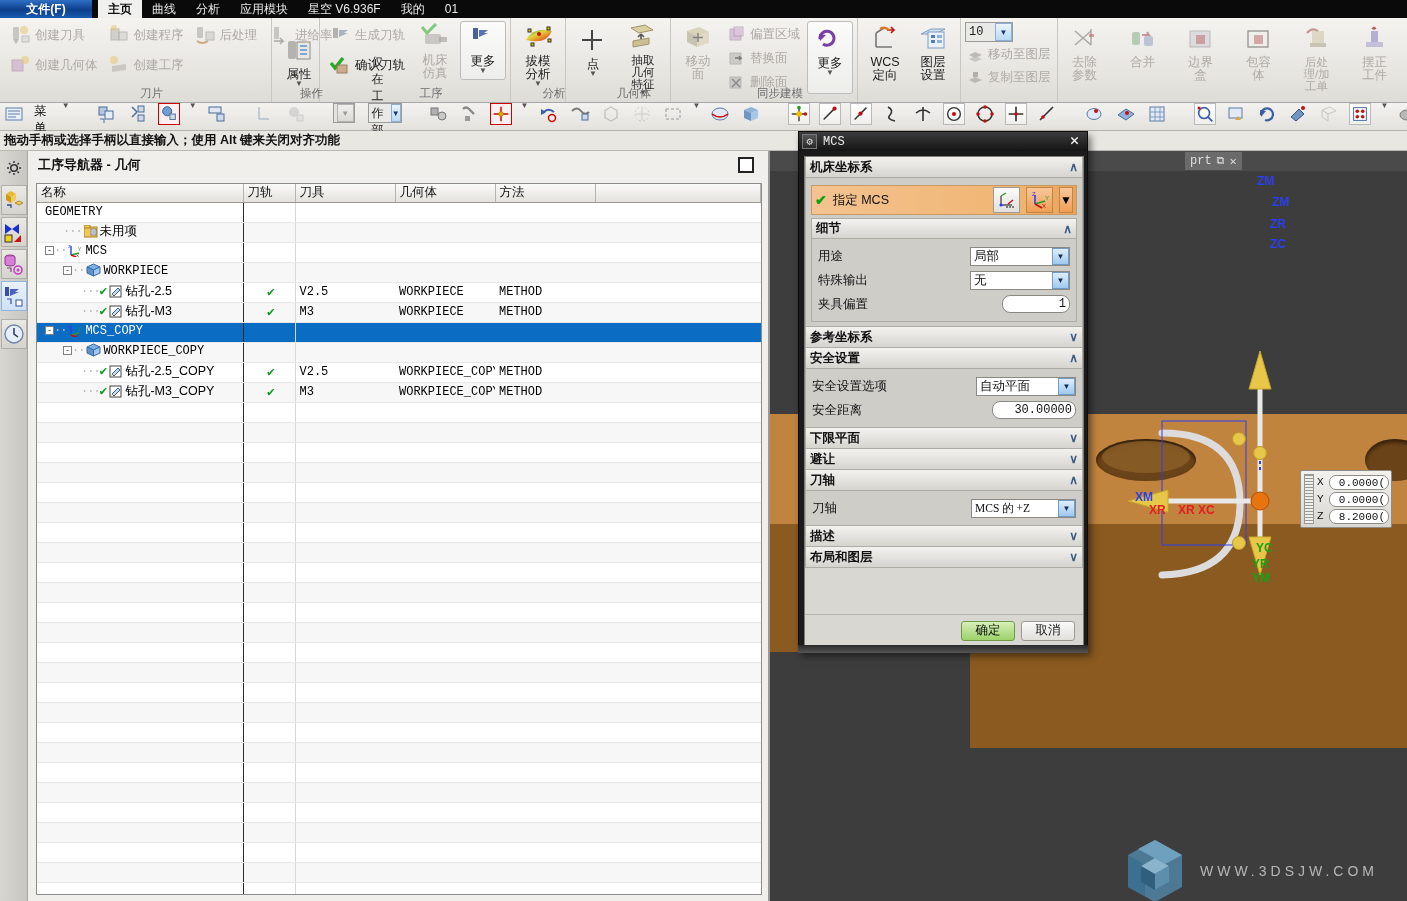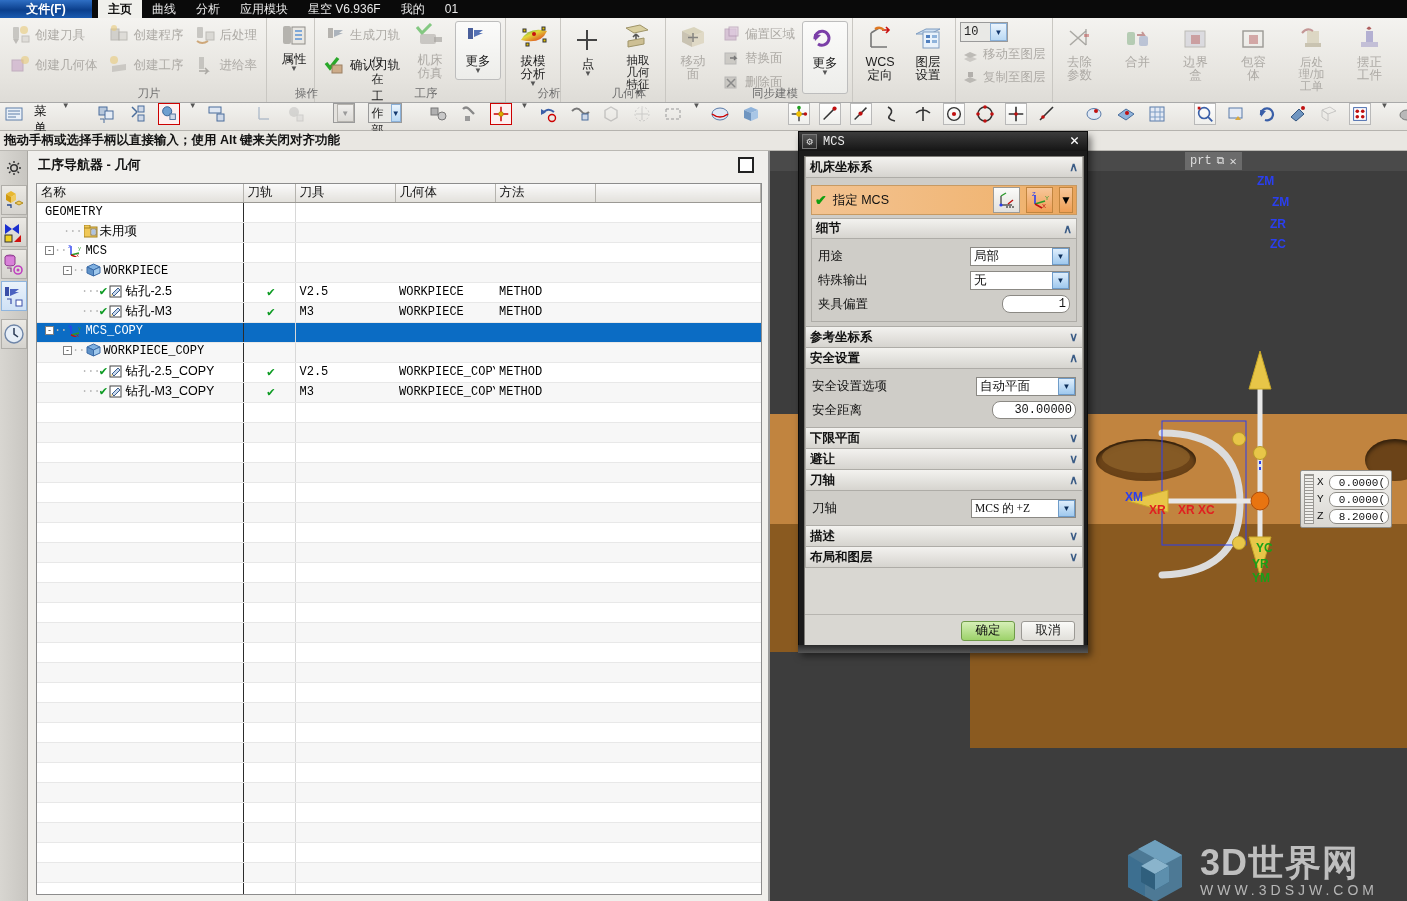--- a/index.html
+++ b/index.html
@@ -222,21 +222,21 @@
         <div class="ritem">
           <span class="ico">
             <svg width="22" height="22" viewBox="0 0 22 22">
                 <circle cx="6" cy="6" r="4" fill="#e8c97a" opacity=".6"></circle>
                 <polygon points="4,12 18,10 18,16 4,18" fill="#bdbbb6" opacity=".7"></polygon>
               </svg>
           </span>
           <span class="lbl">创建工序</span>
         </div>
       </div>
-      <div style="display:flex;flex-direction:column;gap:2px;">
+      <div style="display:flex;gap:2px;">
         <div class="ritem">
           <span class="ico">
             <svg width="22" height="22" viewBox="0 0 22 22">
                 <rect x="3" y="3" width="6" height="11" rx="1" fill="#b7b5b0" opacity=".7"></rect>
                 <path d="M3 17 q5 4 11 0" stroke="#c08a4a" stroke-width="2" fill="none" opacity=".7"></path>
                 <rect x="12" y="8" width="8" height="8" fill="#d2d0cb" opacity=".7" stroke="#a8a6a1"></rect>
               </svg>
           </span>
           <span class="lbl">后处理</span>
         </div>
@@ -247,21 +247,21 @@
                 <path d="M5 17 h9 l-3 -3 m3 3 l-3 3" stroke="#9b9994" stroke-width="1.5" fill="none" opacity=".8"></path>
               </svg>
           </span>
           <span class="lbl">进给率</span>
         </div>
       </div>
     </div>
     <div class="rgroup-label">刀片</div>
   </div>
 
-  <div class="rgroup" style="width:48px;">
+  <div class="rgroup" style="width:48px;justify-content:center;">
     <div class="rbig">
       <span class="ico">
         <svg width="30" height="30" viewBox="0 0 30 30">
             <rect x="4" y="4" width="8" height="18" rx="2" fill="#b5b3ae"></rect>
             <rect x="13" y="5" width="13" height="17" fill="#e9e7e2" stroke="#8e8c87"></rect>
             <rect x="16" y="8" width="7" height="2" fill="#7fa8d8"></rect>
             <rect x="16" y="12" width="7" height="2" fill="#7fa8d8"></rect>
             <rect x="16" y="16" width="7" height="2" fill="#7fa8d8"></rect>
           </svg>
       </span>
@@ -1197,39 +1197,38 @@
       <circle cx="469" cy="372" r="6.5" fill="#e8c648" stroke="#b89a28"></circle>
       <circle cx="490" cy="282" r="6.5" fill="#e8c648" stroke="#b89a28"></circle>
 
       <line x1="490" y1="290" x2="490" y2="300" stroke="#2a3ff0" stroke-width="2" stroke-dasharray="3 3"></line>
     </svg>
 
     <div class="axlbl" style="left:487px;top:3px;color:#2a3ff0;">ZM</div>
     <div class="axlbl" style="left:502px;top:24px;color:#2a3ff0;">ZM</div>
     <div class="axlbl" style="left:500px;top:46px;color:#2a3ff0;">ZR</div>
     <div class="axlbl" style="left:500px;top:66px;color:#2a3ff0;">ZC</div>
-    <div class="axlbl" style="left:355px;top:319px;color:#2a3ff0;">XM</div>
+    <div class="axlbl" style="left:365px;top:319px;color:#2a3ff0;">XM</div>
     <div class="axlbl" style="left:379px;top:332px;color:#e02020;">XR</div>
     <div class="axlbl" style="left:408px;top:332px;color:#e02020;">XR</div>
     <div class="axlbl" style="left:428px;top:332px;color:#e02020;">XC</div>
     <div class="axlbl" style="left:486px;top:370px;color:#18a018;">YC</div>
     <div class="axlbl" style="left:482px;top:386px;color:#18a018;">YR</div>
     <div class="axlbl" style="left:482px;top:400px;color:#18a018;">YM</div>
 
     <div class="wmark" style="left:350px;top:655px;">
       <svg width="70" height="70" viewBox="0 0 70 70">
         <polygon points="35,4 62,19 62,51 35,66 8,51 8,19" fill="#4f7f9e" opacity=".9"></polygon>
         <path d="M35,4 62,19 45,28 18,13z" fill="#6fa0bd"></path>
         <path d="M8,51 8,19 25,29 25,60z" fill="#3d6f90"></path>
         <polygon points="35,22 49,30 49,46 35,54 21,46 21,30" fill="#2f5f7d"></polygon>
         <polygon points="35,22 49,30 35,38 21,30" fill="#8ab4cc"></polygon>
         <polygon points="35,38 49,30 49,46 35,54" fill="#5d8fad"></polygon>
       </svg>
       <div class="wm-text">
-        <div class="t1">3D世界网</div>
         <div class="t2">WWW.3DSJW.COM</div>
       </div>
     </div>
   </div>
 </div>
 
 <div class="coordbox">
   <div class="grip"></div>
   <div class="coordrows">
     <div class="coordrow">

